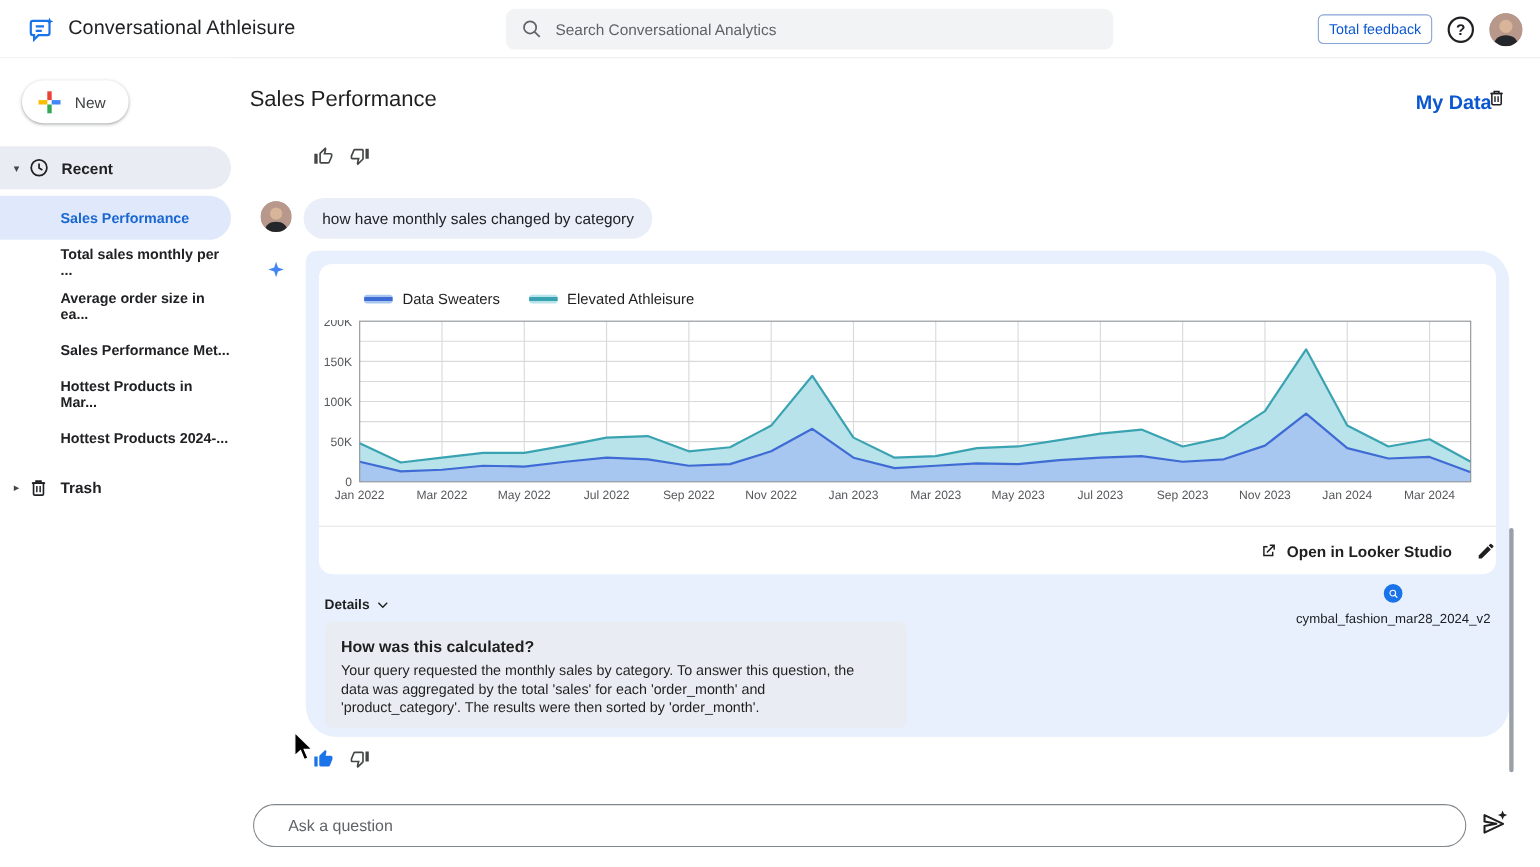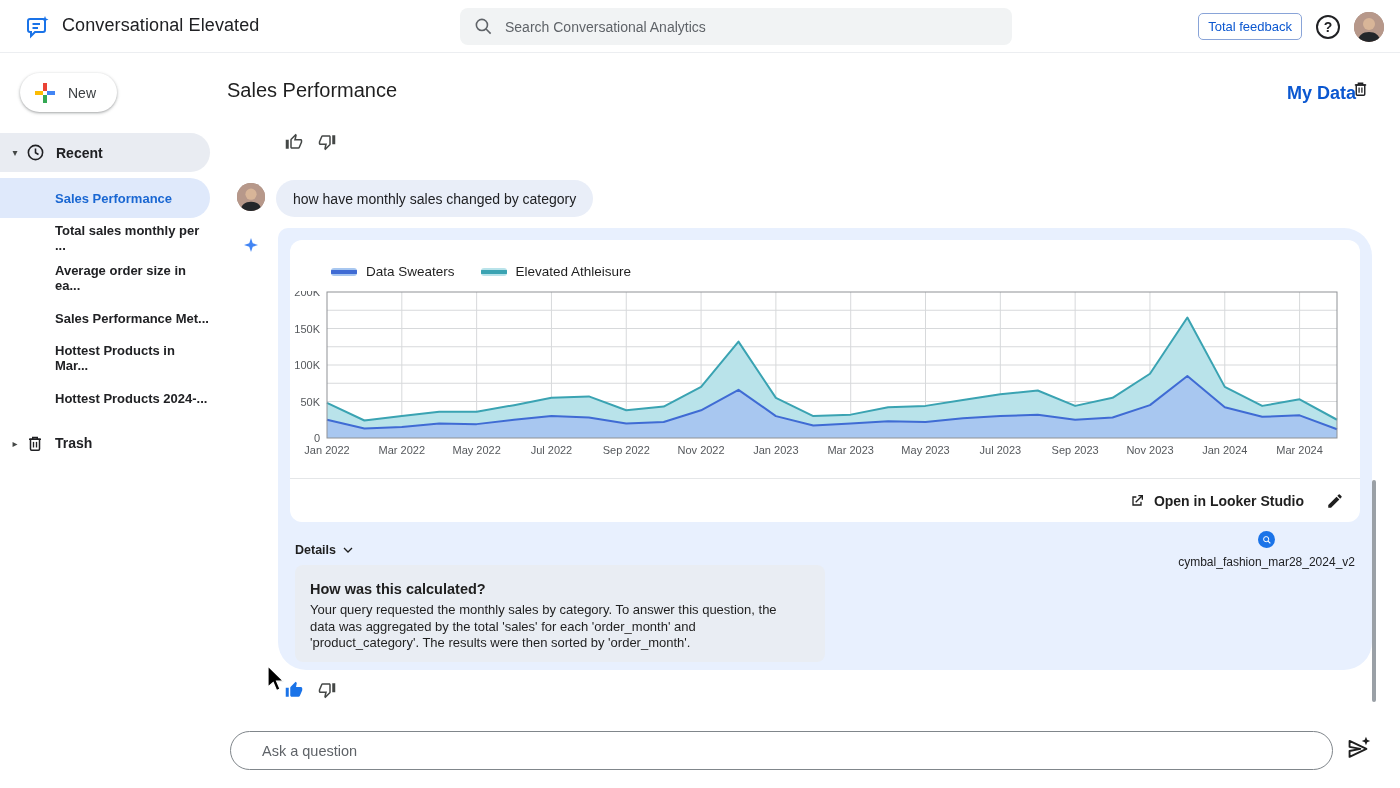--- a/index.html
+++ b/index.html
@@ -64,21 +64,21 @@
   .answer-card { position:absolute; left:68px; top:176px; width:1094px; height:442px; background:#e8f0fe;
                  border-radius:10px 28px 28px 28px; }
   .chart-card { position:absolute; left:12px; top:12px; width:1070px; height:282px; background:#fff; border-radius:12px; }
   .legend { position:absolute; left:41px; top:24px; display:flex; align-items:center; gap:26px; }
   .legend-item { display:flex; align-items:center; gap:9px; }
   .legend-swatch { width:26px; height:8px; border-radius:3px; }
   .legend-label { font-size:13.5px; color:#1f1f1f; }
   #chart-svg { position:absolute; left:0; top:51px; }
   .card-divider { position:absolute; left:0; top:238px; width:1070px; height:1px; background:#e4e6e8; }
   .card-footer { position:absolute; left:0; top:239px; width:1070px; height:43px; display:flex;
-                 align-items:center; justify-content:flex-end; padding-right:16px; gap:9px; }
+                 align-items:center; justify-content:flex-end; gap:9px; }
   .looker-btn { display:flex; align-items:center; gap:9px; background:none; border:none; cursor:pointer;
                 font-family:"Liberation Sans",sans-serif; font-size:14px; font-weight:bold; color:#1f1f1f; }
   .edit-btn { background:none; border:none; cursor:pointer; margin-left:13px; line-height:0; }
 
   .details-row { position:absolute; left:17px; top:312px; width:1060px; height:20px; display:flex; align-items:center; }
   .details-toggle { display:flex; align-items:center; gap:6px; background:none; border:none; cursor:pointer;
                     font-family:"Liberation Sans",sans-serif; font-size:12.5px; font-weight:bold; color:#1f1f1f; }
   .dataset { margin-left:auto; display:flex; align-items:center; gap:7px;flex-direction:column; }
   .bq-badge { width:17px; height:17px; border-radius:50%; background:#1a73e8; display:flex; align-items:center; justify-content:center; }
   .dataset-name { font-size:12px; color:#202124; }
@@ -104,21 +104,21 @@
 
   <div id="header">
     <span class="logo">
       <svg width="24" height="24" viewBox="0 0 24 24">
         <path d="M4 4h13a2 2 0 0 1 2 2v9a2 2 0 0 1-2 2H9l-4 4v-4H4a2 2 0 0 1-2-2V6a2 2 0 0 1 2-2z" fill="none" stroke="#1a73e8" stroke-width="2"></path>
         <line x1="6.5" y1="9" x2="14" y2="9" stroke="#1a73e8" stroke-width="2"></line>
         <line x1="6.5" y1="13" x2="12" y2="13" stroke="#1a73e8" stroke-width="2"></line>
         <path d="M19 1l1 2.5L22.5 4.5 20 5.5 19 8l-1-2.5L15.5 4.5 18 3.5z" fill="#1a73e8"></path>
       </svg>
     </span>
-    <span class="app-title">Conversational Elevated</span>
+    <span class="app-title">Conversational Athleisure</span>
     <div class="searchbar">
       <svg width="19" height="19" viewBox="0 0 24 24">
         <circle cx="10" cy="10" r="7" fill="none" stroke="#5f6368" stroke-width="2"></circle>
         <line x1="15.2" y1="15.2" x2="21" y2="21" stroke="#5f6368" stroke-width="2"></line>
       </svg>
       <input type="text" placeholder="Search Conversational Analytics" style="">
     </div>
     <div class="hdr-right">
       <button class="feedback-btn">Total feedback</button>
       <button class="help-btn">?</button>

